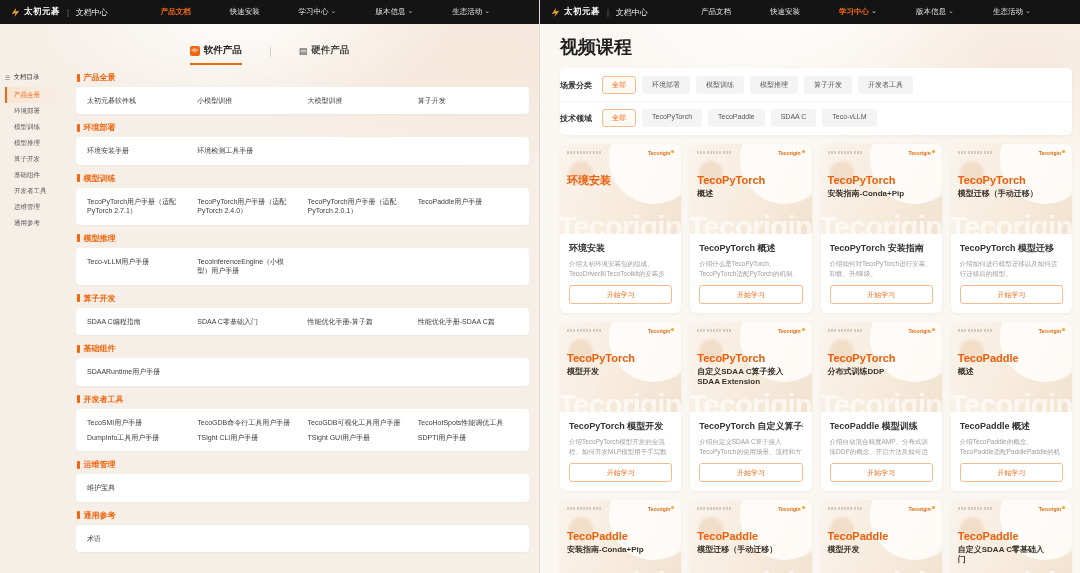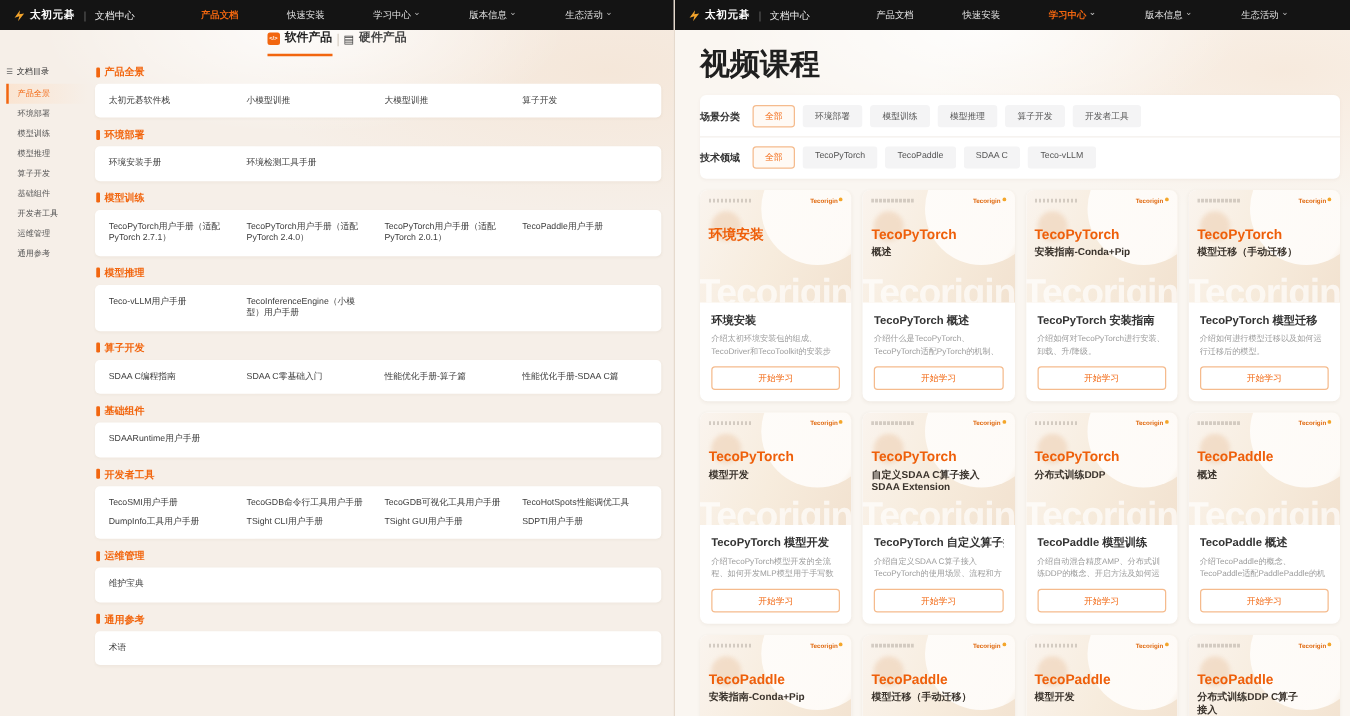--- a/index.html
+++ b/index.html
@@ -25,21 +25,21 @@
   .brand-suffix { font-size:8px; color:#f0f0f0;font-family:Liberation Serif, serif; }
   .nav-menu { flex:1; display:flex; justify-content:space-evenly; margin-left:14px;align-items:center; }
   .nav-item { display:flex; align-items:center; gap:2px; color:#e3e3e3; font-size:7.5px;
     cursor:pointer; text-decoration:none; }
   .nav-item.active { color:#f2660f; font-weight:bold; }
   .nav-item .caret { display:none; font-size:7px; color:#bbb; line-height:4px; margin-top:-3px; }
   .nav-item.has-caret .caret { display:inline-block; }
 
   
   .tabbar { position:relative; z-index:1; display:flex; justify-content:center;
-    align-items:center; gap:4px; padding-top:0; }
+    align-items:center; gap:28px; padding-top:20px; }
   .tab { display:flex; align-items:center; gap:4px; font-size:9.5px; font-weight:bold;
     color:#444; padding-bottom:6px; cursor:pointer; border-bottom:2px solid transparent; }
   .tab.active { color:#1d1d1d; border-bottom-color:#f2660f; }
   .tab-ico-soft { width:10px; height:10px; background:#f2660f; color:#fff; border-radius:2px;
     font-size:4.5px; display:flex; align-items:center; justify-content:center; font-weight:bold; }
   .tab-ico-hard { color:#3a3a3a; font-size:9px; line-height:10px; }
   .tab-sep { width:1px; height:10px; background:#d8cfc5; margin-bottom:5px; }
 
   
   .doc-body { position:relative; z-index:1; display:flex; margin-top:3px; }
@@ -58,21 +58,21 @@
     font-weight:bold; color:#f2660f; padding:2px 0 4px 1px; }
   .sec-bar { width:2.5px; height:8px; background:#f2660f; border-radius:1px; }
   .doc-card { background:#fff; border-radius:4px; padding:9px 11px;
     box-shadow:0 1px 2px rgba(120,90,60,.05); }
   .doc-grid { display:grid; grid-template-columns:repeat(4,1fr); gap:6px 10px; }
   .doc-item { font-size:7px; color:#3c3c3c; line-height:1.35; cursor:pointer;
     text-decoration:none; display:block; }
 
   
   .learn-content { position:relative; z-index:1; padding:0 5px 0 20px; }
-  .page-title { font-size:24px; font-weight:bold; color:#1f1f1f; margin:11px 0 9px; }
+  .page-title { font-size:18px; font-weight:bold; color:#1f1f1f; margin:11px 0 9px; }
   .filter-card { background:#fff; border-radius:5px; padding:1px 0;
     box-shadow:0 1px 3px rgba(120,90,60,.06); margin-bottom:9px; margin-right:3px; }
   .filter-row { display:flex; align-items:center; gap:10px; padding:7px 0; }
   .filter-row + .filter-row { border-top:1px solid #f3f0ec; }
   .filter-label { font-size:8px; font-weight:bold; color:#333; white-space:nowrap; }
   .chips { display:flex; gap:6px; }
   .chip { font-size:7px; color:#555; background:#f4f4f5; padding:3px 9px;
     border-radius:3px; border:1px solid transparent; cursor:pointer; white-space:nowrap; }
   .chip.active { color:#f2660f; background:#fffaf5; border-color:#f5bb8d; }
 
@@ -543,21 +543,21 @@
             </div>
 
           </div>
           <div class="vcard">
             <div class="thumb">
               <div class="thumb-top">
                 <span class="thumb-line"></span>
                 <span class="thumb-logo">Tecorigin</span>
               </div>
               <div class="thumb-brand">TecoPaddle</div>
-              <div class="thumb-sub">分布式训练DDP C算子接入</div>
+              <div class="thumb-sub">自定义SDAA C零基础入门</div>
               <div class="watermark">Tecorigin</div>
             </div>
 
           </div>
       </div>
     </div>
   </div>
 
 </div>
 

